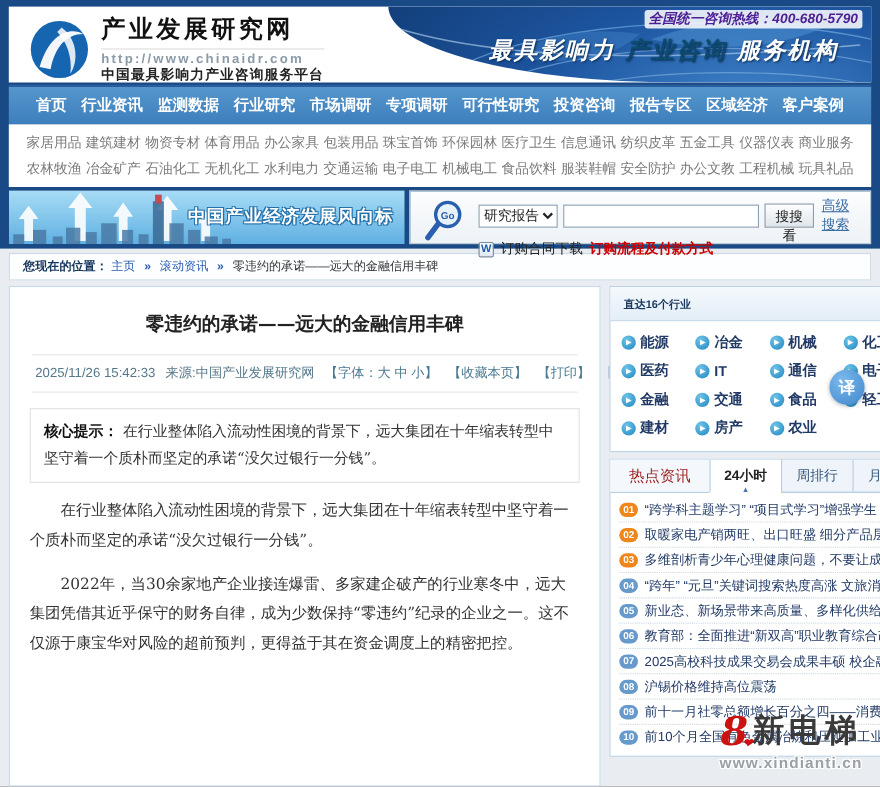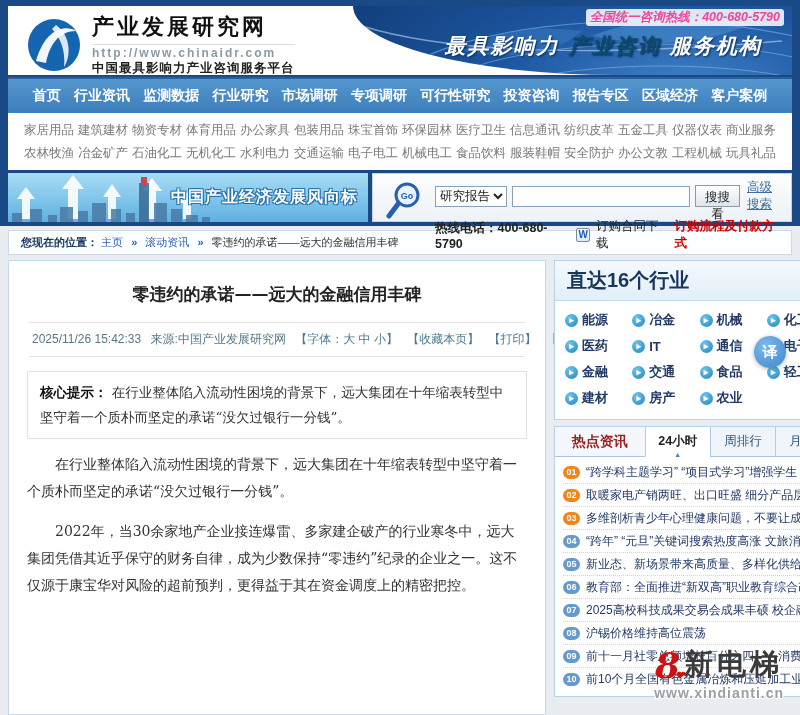--- a/index.html
+++ b/index.html
@@ -13,21 +13,21 @@
   .header { height:69px; background:#fff; position:relative; overflow:hidden; }
   .logo-wrap { position:absolute; left:18px; top:6px; display:flex; align-items:center; gap:10px; z-index:2; }
   .logo-badge { width:56px; height:56px; }
   .site-text .site-name { font-family:"DejaVu Serif", serif; font-weight:bold; font-size:22px; color:#111; letter-spacing:3px; }
   .site-text .site-url { font-size:12px; color:#8a9aa8; letter-spacing:2px; font-weight:bold; border-top:1px solid #ddd; margin-top:2px; padding-top:1px; }
   .site-text .site-tagline { font-size:12.5px; color:#222; font-weight:bold; letter-spacing:1px; }
   .globe { position:absolute; right:0; top:0; width:56%; height:69px;
            background: radial-gradient(ellipse 420px 200px at 75% 125%, #3f83c9 0%, #1d55a0 45%, #103a72 100%);
            border-bottom-left-radius:90% 150%; overflow:hidden; }
   .globe svg { position:absolute; right:0; top:0; }
-  .hotline { position:absolute; right:8px; top:3px; z-index:3; color:#ec4899; font-weight:bold; font-size:12.5px;
+  .hotline { position:absolute; right:8px; top:3px; z-index:3; color:#4c1d95; font-weight:bold; font-size:12.5px;
              background:rgba(255,255,255,.85); padding:0 4px; border-radius:3px; font-style:italic; }
   .slogan { position:absolute; right:30px; top:26px; z-index:3; font-family:"DejaVu Serif", serif; font-weight:bold;
             font-size:21px; color:#fff; font-style:italic; letter-spacing:2px; text-shadow:1px 1px 2px #0a2c55; }
   .slogan .red { color:#0c4a6e;margin-top:26px; }
 
   
   .navbar { height:36px; margin-top:2px; background:linear-gradient(#5596cd,#3d7fbc); border-top:2px solid #2a5f9e;
             display:flex; align-items:center; justify-content:space-around; padding:0 18px; }
   .nav-item { color:#fff; font-size:14px; font-weight:bold; text-decoration:none; cursor:pointer; white-space:nowrap; }
 
@@ -74,30 +74,30 @@
   .hint-box { margin:14px 18px 12px; border:1px solid #e2e2e2; padding:8px 12px; font-family:"DejaVu Serif", serif;
               font-size:13.5px; line-height:1.85; color:#333; }
   .hint-label { font-weight:bold; color:#111; }
   .article p.para { margin:12px 18px 0; font-family:"DejaVu Serif", serif; font-size:14px; line-height:1.95;
                     color:#333; text-indent:2em; }
 
   
   .sidebar { flex:1; position:relative; }
   .side-box { background:#fff; border:1px solid #b9d2e6; }
   .side-box-head { background:linear-gradient(#f4f9fd,#e3eef7); border-bottom:1px solid #c5d9ea; padding:6px 12px; }
-  .side-box-title { font-size:20px; font-weight:bold; color:#16365c;text-align:right; }
+  .side-box-title { font-size:10px; font-weight:bold; color:#16365c;text-align:right; }
   .ind-grid { display:grid; grid-template-columns:repeat(4,1fr); padding:6px 8px 8px; }
   .ind-item { display:flex; align-items:center; gap:4px; padding:4px 2px; font-size:13px; color:#223a66;
               font-weight:bold; text-decoration:none; }
   .ind-icon { width:13px; height:13px; border-radius:50%; background:radial-gradient(circle at 35% 30%,#6fc4e8,#1f86c0);
               color:#fff; font-size:9px; line-height:13px; text-align:center; flex:none; }
 
   .tabs-box { margin-top:6px; background:#fff; border:1px solid #b9d2e6; }
   .tab-strip { display:flex; align-items:stretch; background:#eef4fa; border-bottom:1px solid #aac5dd; height:30px; }
-  .tab-title { flex:1.4; display:flex; align-items:center; justify-content:center; font-size:14px; font-weight:bold;
+  .tab-title { flex:1.4; display:flex; align-items:center; justify-content:center; font-size:14px; font-weight:normal;
                color:#9a1f1f; background:#f4f8fc; }
   .tab { flex:1; display:flex; align-items:center; justify-content:center; font-size:12.5px; color:#335577;
          border-left:1px solid #b5cde0; cursor:pointer; position:relative; }
   .tab.active { background:#fff; font-weight:bold; color:#222; border-bottom:1px solid #fff; margin-bottom:-1px; }
   .tab.active .caret { position:absolute; bottom:-2px; left:50%; transform:translateX(-50%); font-size:7px; color:#4a7ab0; }
 
   .hot-list { padding:4px 8px 6px; }
   .hot-item { display:flex; align-items:center; gap:6px; padding:3px 0 2px; border-bottom:1px dotted #c9d6e2;
               text-decoration:none; }
   .hot-item:last-of-type { border-bottom:none; }
@@ -256,21 +256,20 @@
         </svg>
         <div class="search-row1">
           <select class="search-select">
             <option>研究报告</option>
           </select>
           <input class="search-input" type="text" style="">
           <button class="search-btn">搜搜看</button>
           <a class="adv-link">高级搜索</a>
         </div>
         <div class="search-row2">
-          <span class="hotline2">热线电话：400-680-5790</span>
           <span class="word-icon">W</span>
           <a class="contract-link">订购合同下载</a>
           <a class="payment-link">订购流程及付款方式</a>
         </div>
       </div>
     </div>
   </div>
 
   <div class="breadcrumb">
     <span class="crumb-label">您现在的位置：</span>

